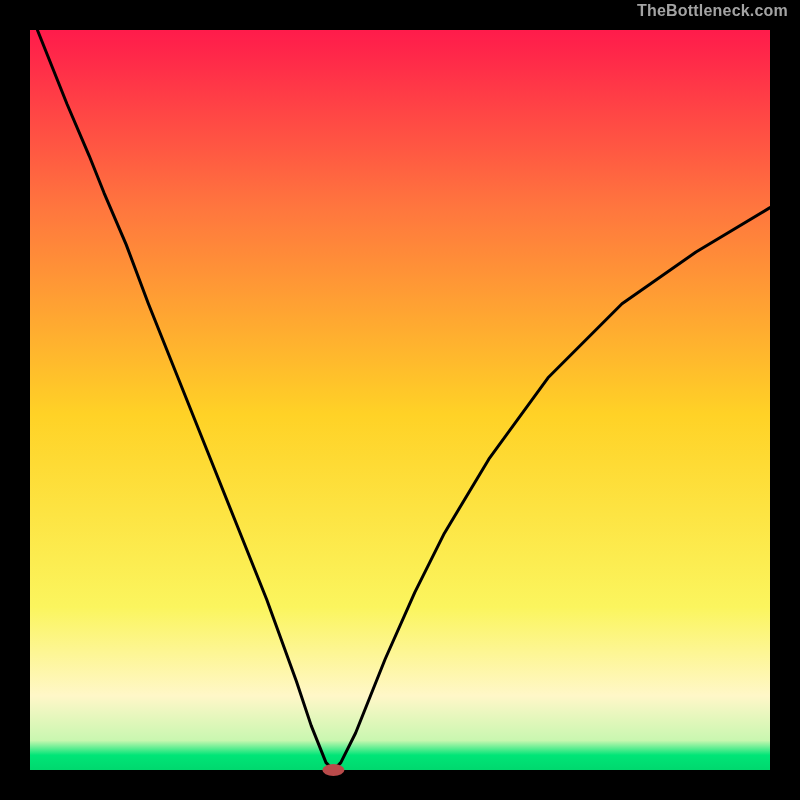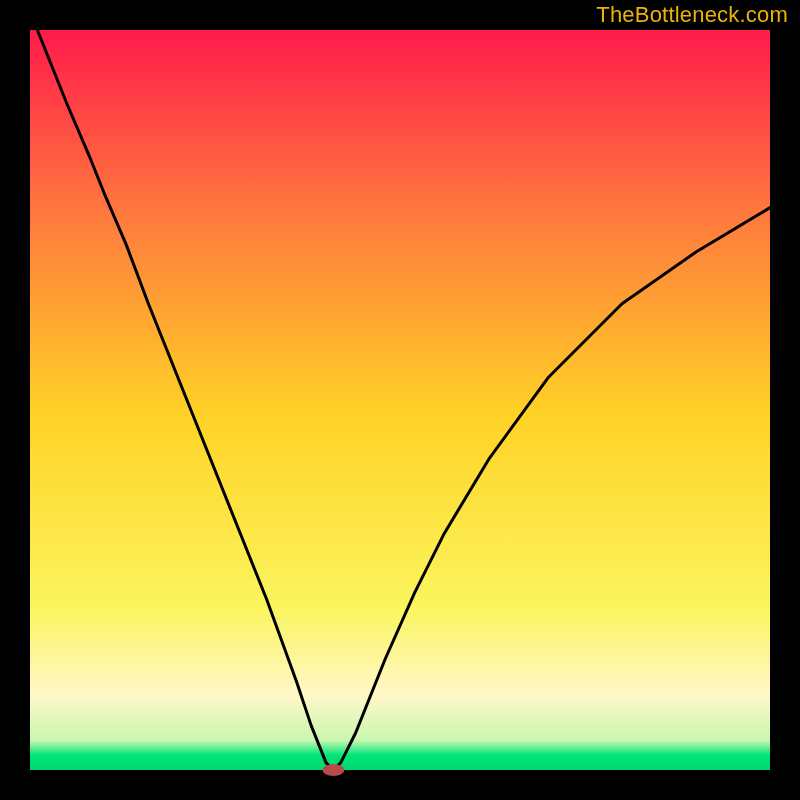--- a/index.html
+++ b/index.html
@@ -18,24 +18,24 @@
   }
   svg {
     position: absolute;
     top: 0;
     left: 0;
   }
   .watermark {
     position: absolute;
     top: 2px;
     right: 12px;
-    color: #eab308;
-    font-size: 22px;
+    color: #a3a3a3;
+    font-size: 16px;
     letter-spacing: 0.2px;
-    font-weight: 400;
+    font-weight: 700;
   }
 </style>
 </head>
 <body>
 
 <div class="canvas-wrap">
 
   <svg viewBox="0 0 800 800" width="800" height="800">
     <defs>
       <linearGradient id="bg-grad" x1="0" y1="0" x2="0" y2="1">

